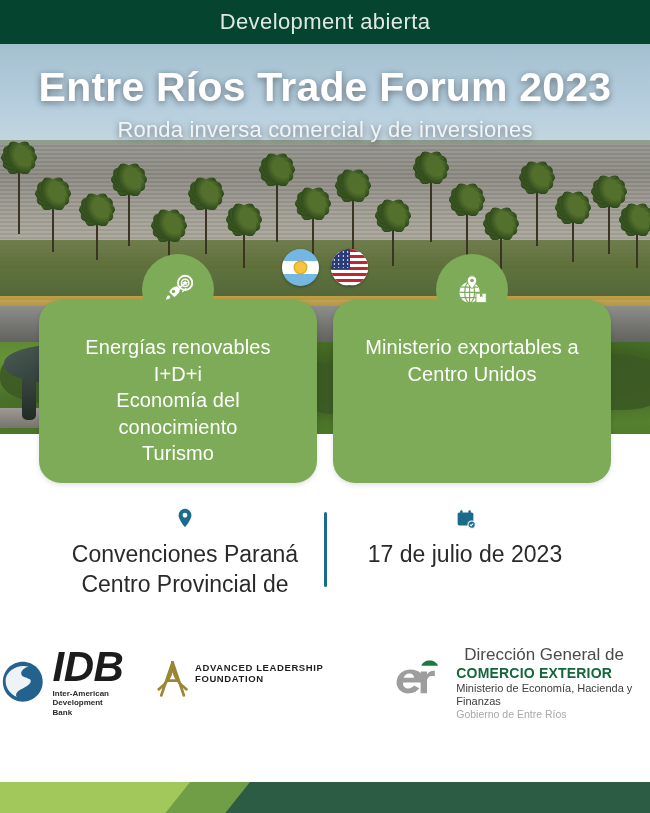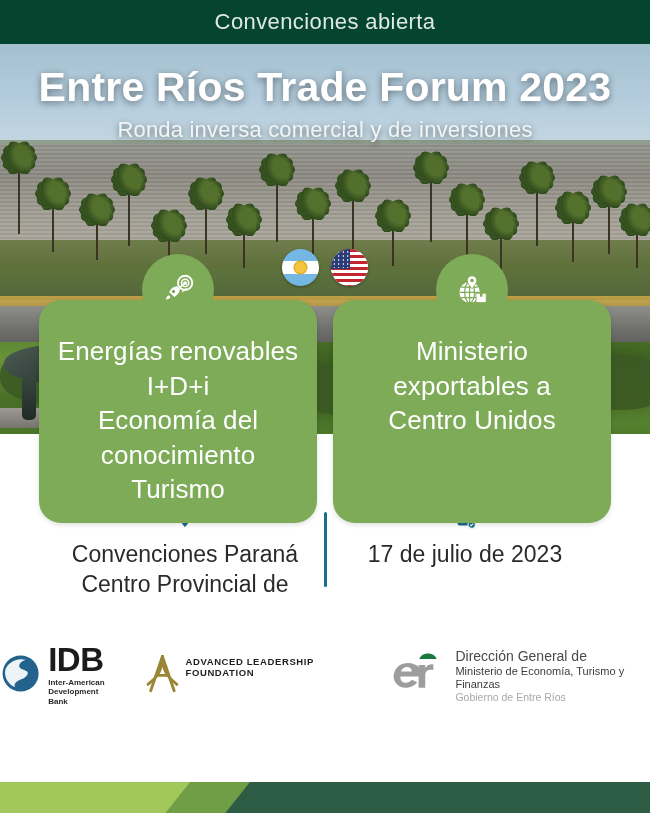--- a/index.html
+++ b/index.html
@@ -182,21 +182,21 @@
     position:absolute; left:50%; top:-46px;
     width:72px; height:72px; margin-left:-36px;
     border-radius:50%;
     background:#7eab57;
     display:flex; align-items:center; justify-content:center;
   }
   .card-badge svg{ width:38px; height:38px; }
   .card-left{ width:278px; }
   .card-right{ width:278px; }
   .card-line{
-    font-size:26px;
+    font-size:20px;
     line-height:1.33;
     letter-spacing:.1px;
   }
 
   
   .info{
     position:absolute; left:0; top:498px; width:100%;
     display:flex; align-items:flex-start; justify-content:center;
   }
   .info-col{
@@ -220,33 +220,33 @@
   
   .logos{
     position:absolute; left:0; top:645px; width:100%;
     display:flex; align-items:center; justify-content:center; gap:26px;
   }
   .logo{ display:flex; flex-direction:row; }
 
   .logo-idb{ flex-direction:row; align-items:center; gap:7px; }
   .idb-mark{ width:46px; height:46px; }
   .idb-text-wrap{ display:flex; flex-direction:column; }
-  .idb-word{ font-size:33px; font-weight:bold; color:#1c1c1c; line-height:.9; letter-spacing:-.5px; }
+  .idb-word{ font-size:42px; font-weight:bold; color:#1c1c1c; line-height:.9; letter-spacing:-.5px;font-style:italic; }
   .idb-sub{ font-size:8px; font-weight:bold; color:#2b2b2b; line-height:1.18; margin-top:3px; }
 
   .logo-alf .alf-mark{ width:52px; height:48px; }
   .logo-alf .alf-text{
     font-size:9.5px; font-weight:bold; color:#1f1f1f;
     letter-spacing:.6px; margin-top:4px;
   }
 
   .logo-er{ flex-direction:row; align-items:center; gap:6px; }
   .er-mark{ width:64px; height:50px; }
   .er-lines{ display:flex; flex-direction:column; line-height:1.18; }
-  .er-l1{ font-size:14px; color:#4a4a4a; }
+  .er-l1{ font-size:17px; color:#4a4a4a;margin-left:8px; }
   .er-l2{ font-size:14px; font-weight:bold; color:#13673a; letter-spacing:.2px; }
   .er-l3{ font-size:11px; color:#3d3d3d; }
   .er-l4{ font-size:10.5px; color:#a8a8a8; }
 
   
   .bottom-bar{
     position:absolute; left:0; bottom:0; width:100%; height:31px;
     background:#2d5c45; overflow:hidden;
   }
   .bottom-light{
@@ -257,21 +257,21 @@
   .bottom-mid{
     position:absolute; left:155px; top:0; height:100%; width:95px;
     background:#6f9e46;
     clip-path:polygon(37% 0, 100% 0, 74% 100%, 11% 100%);
   }
 </style>
 </head>
 <body>
 
 <div class="top-banner">
-  <div class="top-banner-text">Convenciones abierta</div>
+  <div class="top-banner-text">Development abierta</div>
 </div>
 
 <div class="hero">
   <div class="hero-sky"></div>
   <div class="hero-farbank"></div>
   <div class="hero-river"></div>
   <div class="hero-treeline"></div>
   <div class="hero-kerb"></div>
   <div class="hero-road"></div>
   <div class="hero-grass"></div>
@@ -549,21 +549,22 @@
   <div class="logo logo-er">
     <div class="er-mark">
       <svg viewBox="0 0 64 50">
         <path d="M25 16c-9-4-21 0-23 11-1.6 9 6 16 15 15 5-.6 9-3 11-6l-6-3c-1.6 2-4 3.4-6.6 3.4-4 0-6.6-3-6-7h22c1-7-1-12-6.4-13.4zm-15 8c1-3.4 4-5.4 7.4-5 3 .4 4.6 2.4 4.6 5z" fill="#9d9d9d"></path>
         <path d="M46 16c-4-.6-7 1-9 4v-3.4h-7.4V42H37V28c0-4 2.6-6.4 6.6-6 .8 0 1.6.2 2.4.4z" fill="#9d9d9d"></path>
         <path d="M40 4c4.6 0 8.4 2.4 9.6 6H30.4C31.6 6.4 35.4 4 40 4z" fill="#1a7a3e"></path>
       </svg>
     </div>
     <div class="er-lines">
       <div class="er-l1">Dirección General de</div>
-      <div class="er-l3">Ministerio de Economía, Turismo y Finanzas</div>
+      <div class="er-l2">COMERCIO EXTERIOR</div>
+      <div class="er-l3">Ministerio de Economía, Hacienda y Finanzas</div>
       <div class="er-l4">Gobierno de Entre Ríos</div>
     </div>
   </div>
 </div>
 
 <div class="bottom-bar">
   <div class="bottom-light"></div>
   <div class="bottom-mid"></div>
 </div>
 

